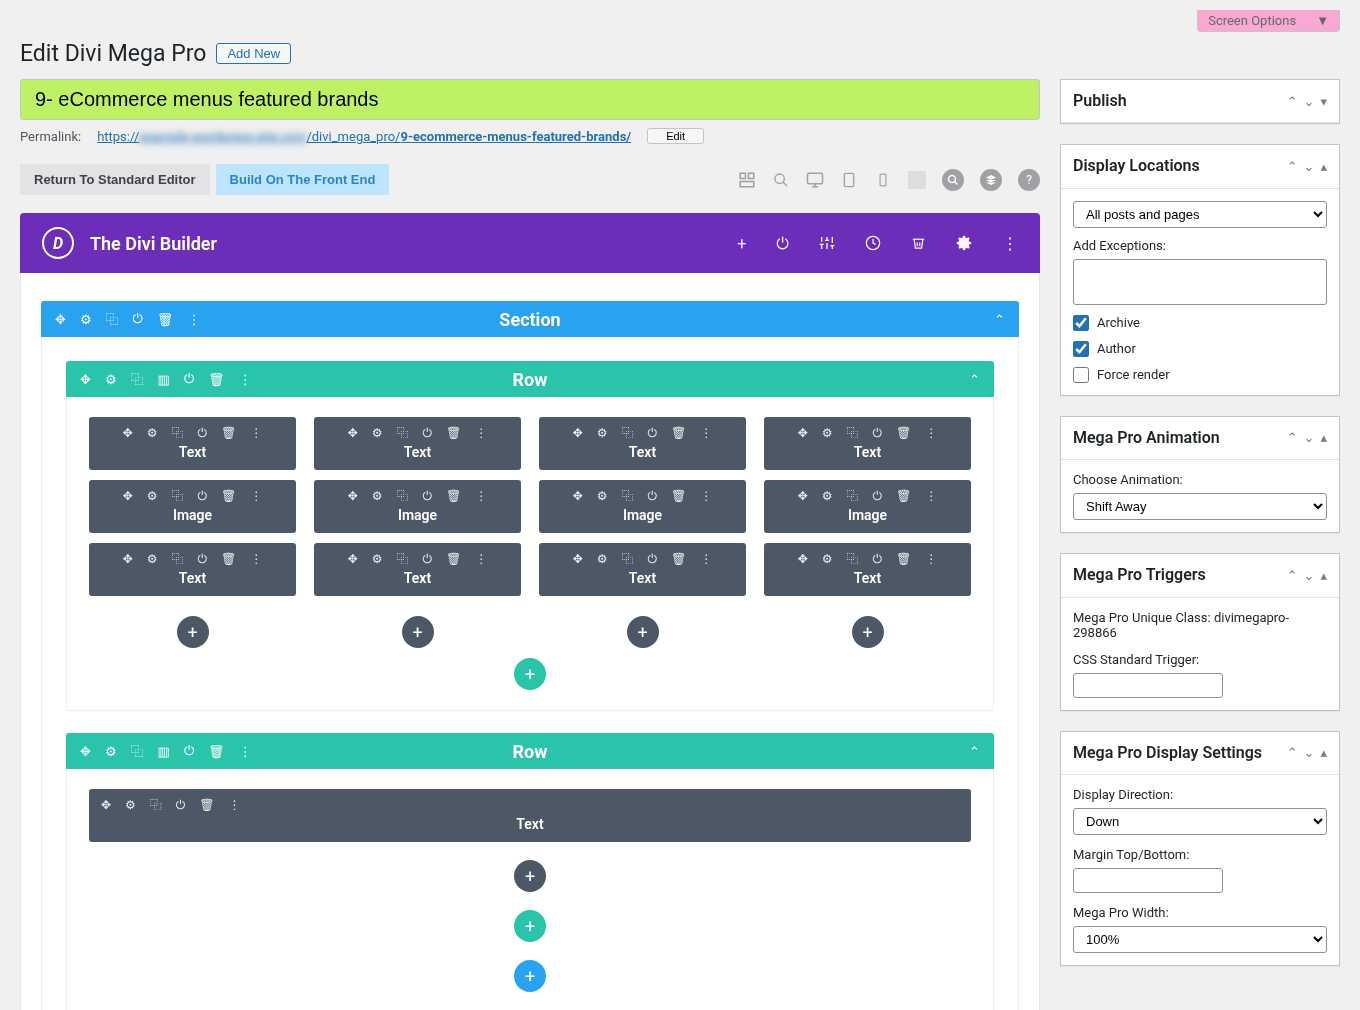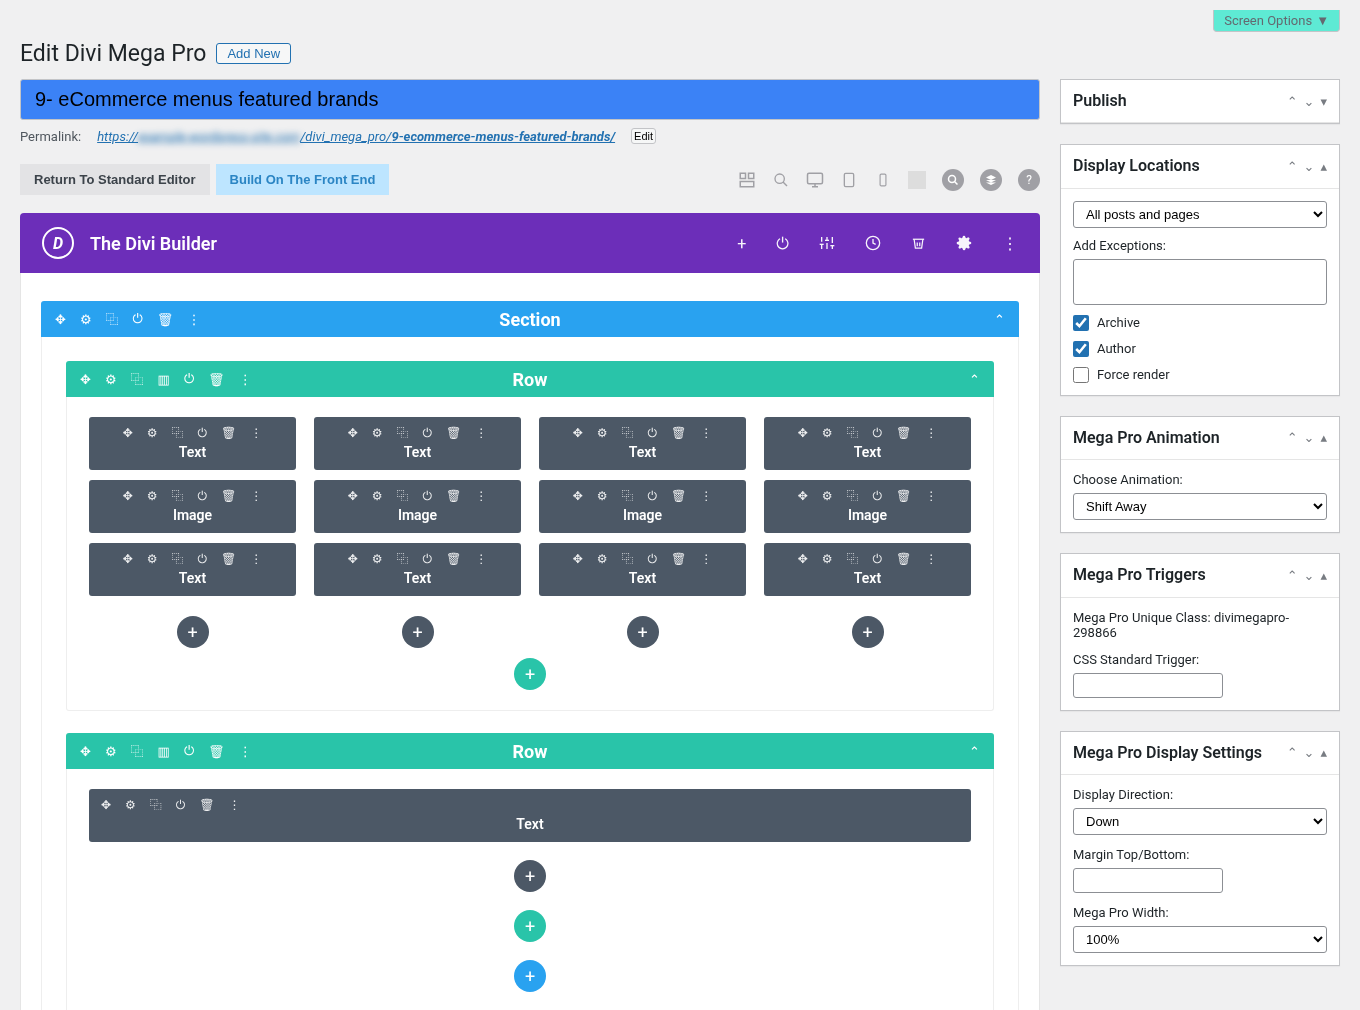--- a/index.html
+++ b/index.html
@@ -1,29 +1,29 @@
 <!DOCTYPE html>
 <html><head>
 <meta charset="utf-8">
 <style>
 * { box-sizing: border-box; margin: 0; padding: 0; }
 body { font-family: -apple-system, BlinkMacSystemFont, "Segoe UI", Roboto, sans-serif; background: #f0f0f1; color: #3c434a; font-size: 13px; }
 .wrap { padding: 10px 20px 20px; }
 .top-bar { display: flex; justify-content: flex-end; margin-bottom: 8px; }
-.screen-options { color: #646970; font-size: 13px; cursor: pointer; background: #5eead4; border: 1px solid #c3c4c7; border-top: none; border-radius: 0 0 4px 4px; padding: 3px 10px; display: flex; align-items: center; gap: 4px; }
+.screen-options { color: #646970; font-size: 13px; cursor: pointer; background: #f9a8d4; border: 1px solid #c3c4c7; border-top: none; border-radius: 0 0 4px 4px; padding: 3px 10px; display: flex; align-items: center; gap: 20px; }
 h1.page-title { display: flex; align-items: center; gap: 10px; font-weight: 400; font-size: 23px; color: #1d2327; margin-bottom: 12px; }
 .add-new-btn { font-size: 13px; border: 1px solid #2271b1; color: #2271b1; background: #f6f7f7; padding: 2px 10px; border-radius: 3px; cursor: pointer; }
 .layout { display: flex; gap: 20px; align-items: flex-start; }
 .main-col { flex: 1; min-width: 0; }
 .side-col { width: 280px; flex-shrink: 0; }
-.title-input { width: 100%; font-size: 20px; padding: 8px 14px; border: 1px solid #c3c4c7; border-radius: 3px; background: #3b82f6; margin-bottom: 8px; }
+.title-input { width: 100%; font-size: 20px; padding: 8px 14px; border: 1px solid #c3c4c7; border-radius: 3px; background: #bef264; margin-bottom: 8px; }
 .permalink { font-size: 13px; color: #50575e; margin-bottom: 20px; display: flex; align-items: center; gap: 16px; flex-wrap: wrap; }
-.permalink a { color: #2271b1; text-decoration: underline; font-style: italic; }
+.permalink a { color: #2271b1; text-decoration: underline; }
 .permalink .blur { filter: blur(3px); color: #2271b1; }
-.edit-slug { font-size: 11px; border: 1px solid #c3c4c7; background: #f6f7f7; padding: 1px 2px; border-radius: 3px; cursor: pointer; }
+.edit-slug { font-size: 11px; border: 1px solid #c3c4c7; background: #f6f7f7; padding: 1px 18px; border-radius: 3px; cursor: pointer; }
 .editor-buttons { display: flex; justify-content: space-between; align-items: center; margin-bottom: 18px; }
 .btn-group { display: flex; gap: 6px; }
 .btn-std { background: #e3e3e5; color: #3c434a; font-weight: 600; font-size: 13px; padding: 8px 14px; border: none; cursor: pointer; }
 .btn-front { background: #bde5ff; color: #2b85c4; font-weight: 600; font-size: 13px; padding: 8px 14px; border: none; cursor: pointer; }
 .toolbar-icons { display: flex; gap: 16px; align-items: center; color: #a0a0a5; }
 .toolbar-icons span { width: 18px; height: 18px; display: inline-flex; align-items: center; justify-content: center; cursor: pointer; }
 .toolbar-icons .round { width: 22px; height: 22px; background: #a0a0a5; border-radius: 50%; color: #fff; font-size: 12px; }
 .divider-v { width: 1px; height: 20px; background: #ddd; }
 .builder-header { background: #6c2eb9; color: #fff; display: flex; align-items: center; justify-content: space-between; padding: 14px 22px; border-radius: 4px 4px 0 0; }
 .builder-header-left { display: flex; align-items: center; gap: 16px; }

